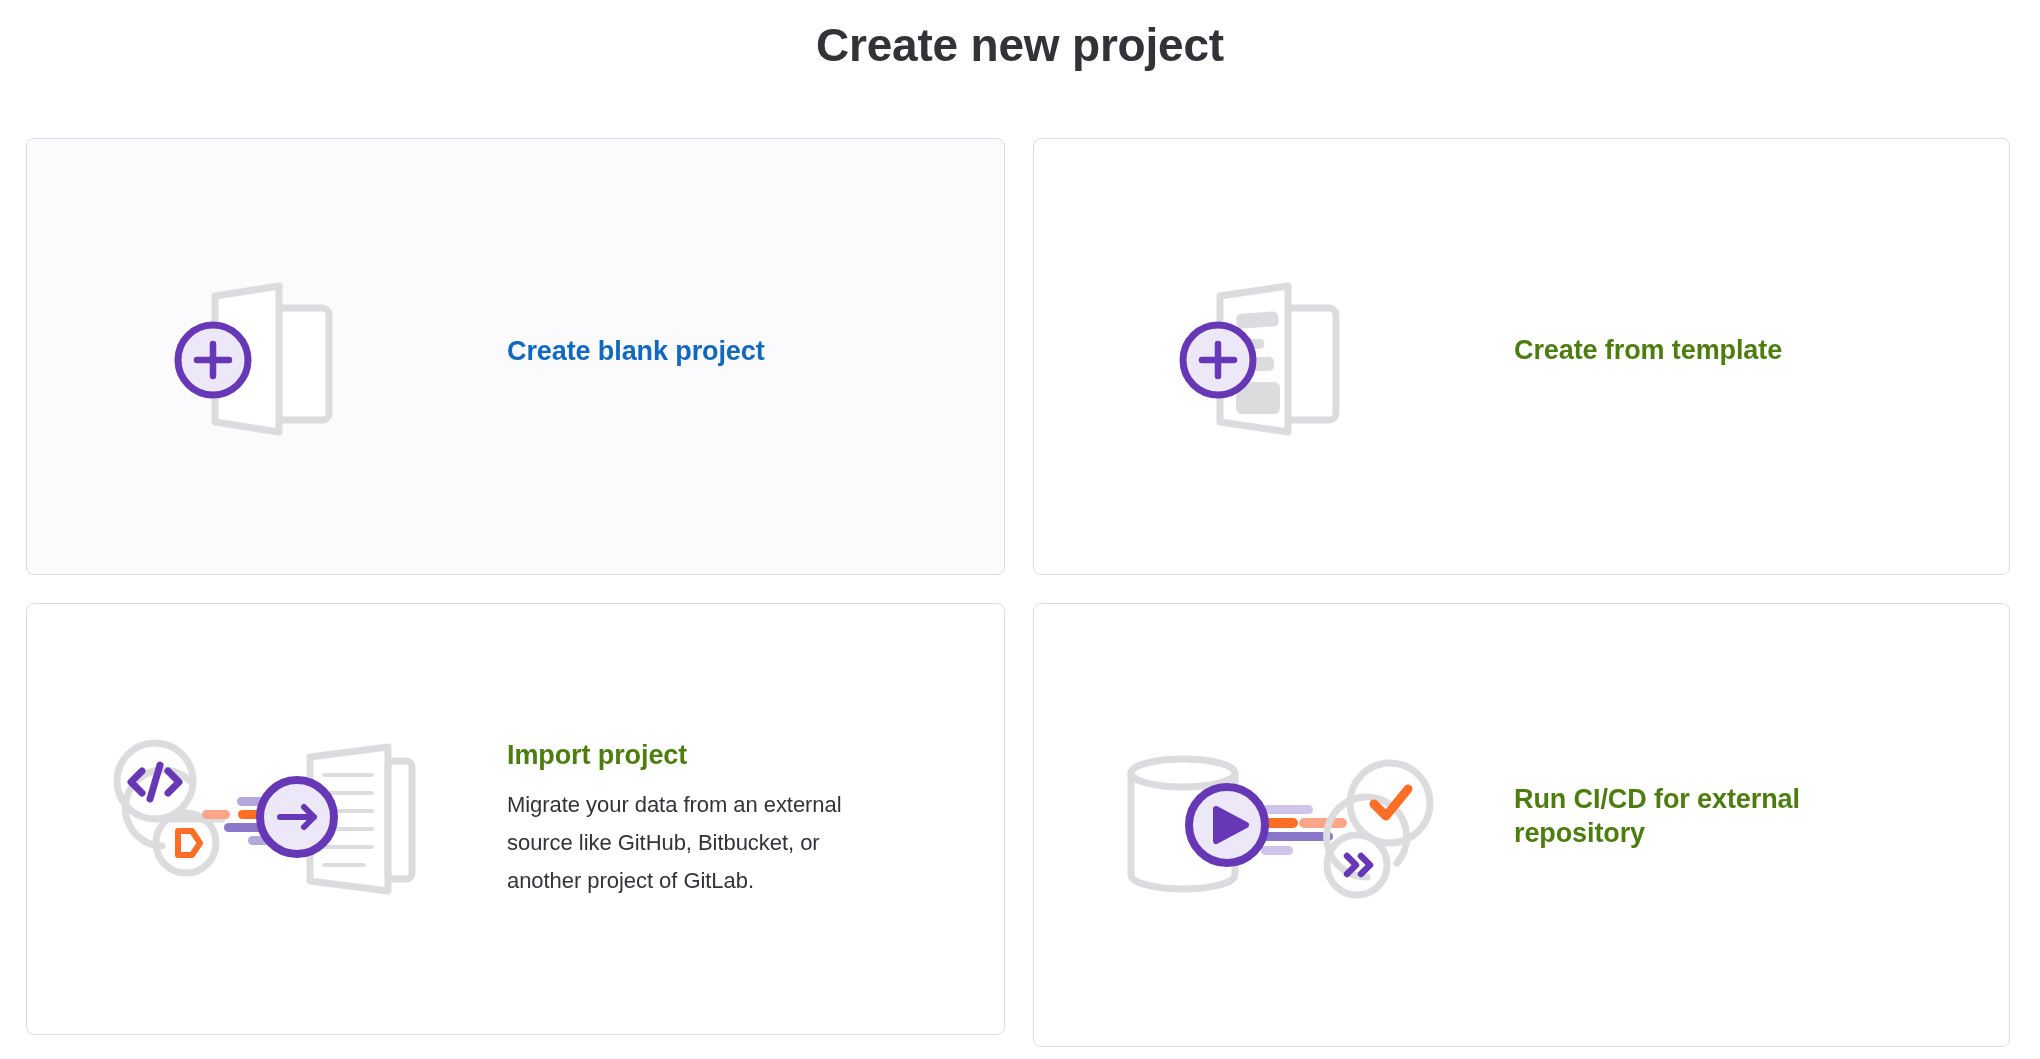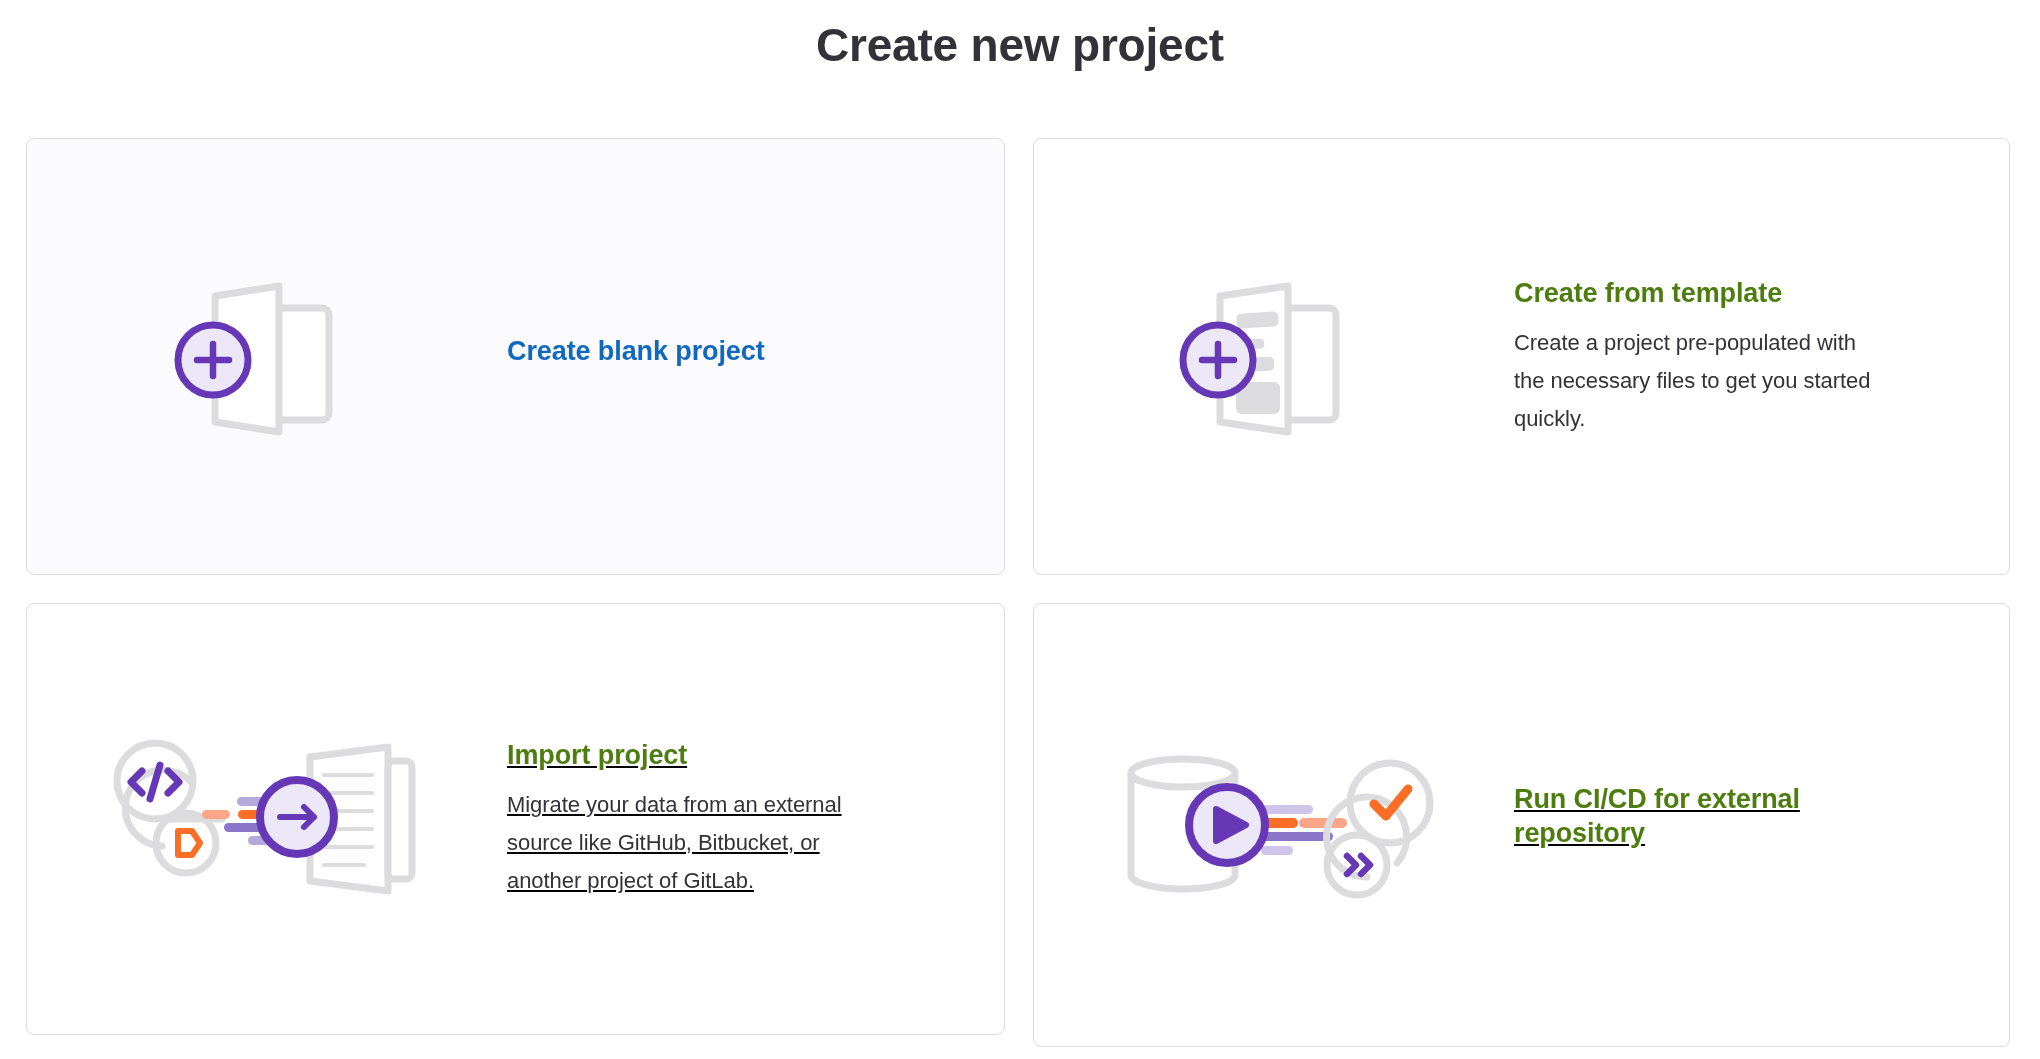--- a/index.html
+++ b/index.html
@@ -52,21 +52,21 @@
     position: relative;
     display: flex;
     align-items: center;
     background: #ffffff;
     border: 1px solid #dcdcde;
     border-radius: 8px;
     text-decoration: none;
     overflow: hidden;
   }
   .project-card.row1 { height: 437px; }
-  .project-card.row2 { height: 432px; text-decoration: underline; }
+  .project-card.row2 { height: 432px; }
   .project-card.row2.tall { height: 444px; }
 
   .project-card.hovered {
     background: #fbfafd;
     border-color: #dcdcde;
   }
 
   
   .card-illustration {
     flex: 0 0 auto;
@@ -152,21 +152,20 @@
           <rect x="62" y="96" width="38" height="14" rx="5" fill="#dcdcde" transform="rotate(-2 62 96)"></rect>
           <rect x="62" y="120" width="44" height="32" rx="6" fill="#dcdcde"></rect>
 
           <circle cx="44" cy="98" r="35" fill="#ece8f8" stroke="#6638b6" stroke-width="7"></circle>
           <path d="M44 82 V114 M28 98 H60" stroke="#6638b6" stroke-width="6.5" stroke-linecap="round"></path>
         </svg>
       </div>
 
       <div class="card-body template">
         <div class="card-title purple">Create from template</div>
-        <div class="card-desc">Create a project pre-populated with the necessary files to get you started quickly.</div>
       </div>
     </a>
 
     <a class="project-card row2">
 
       <div class="card-illustration">
         <svg width="330" height="200" viewBox="0 0 330 200" fill="none" xmlns="http://www.w3.org/2000/svg">
 
           <path d="M88 62 a38 38 0 1 0 -28 65" stroke="#dcdcde" stroke-width="7" fill="none" stroke-linecap="round"></path>
           <circle cx="53" cy="62" r="38" stroke="#dcdcde" stroke-width="7" fill="none"></circle>

